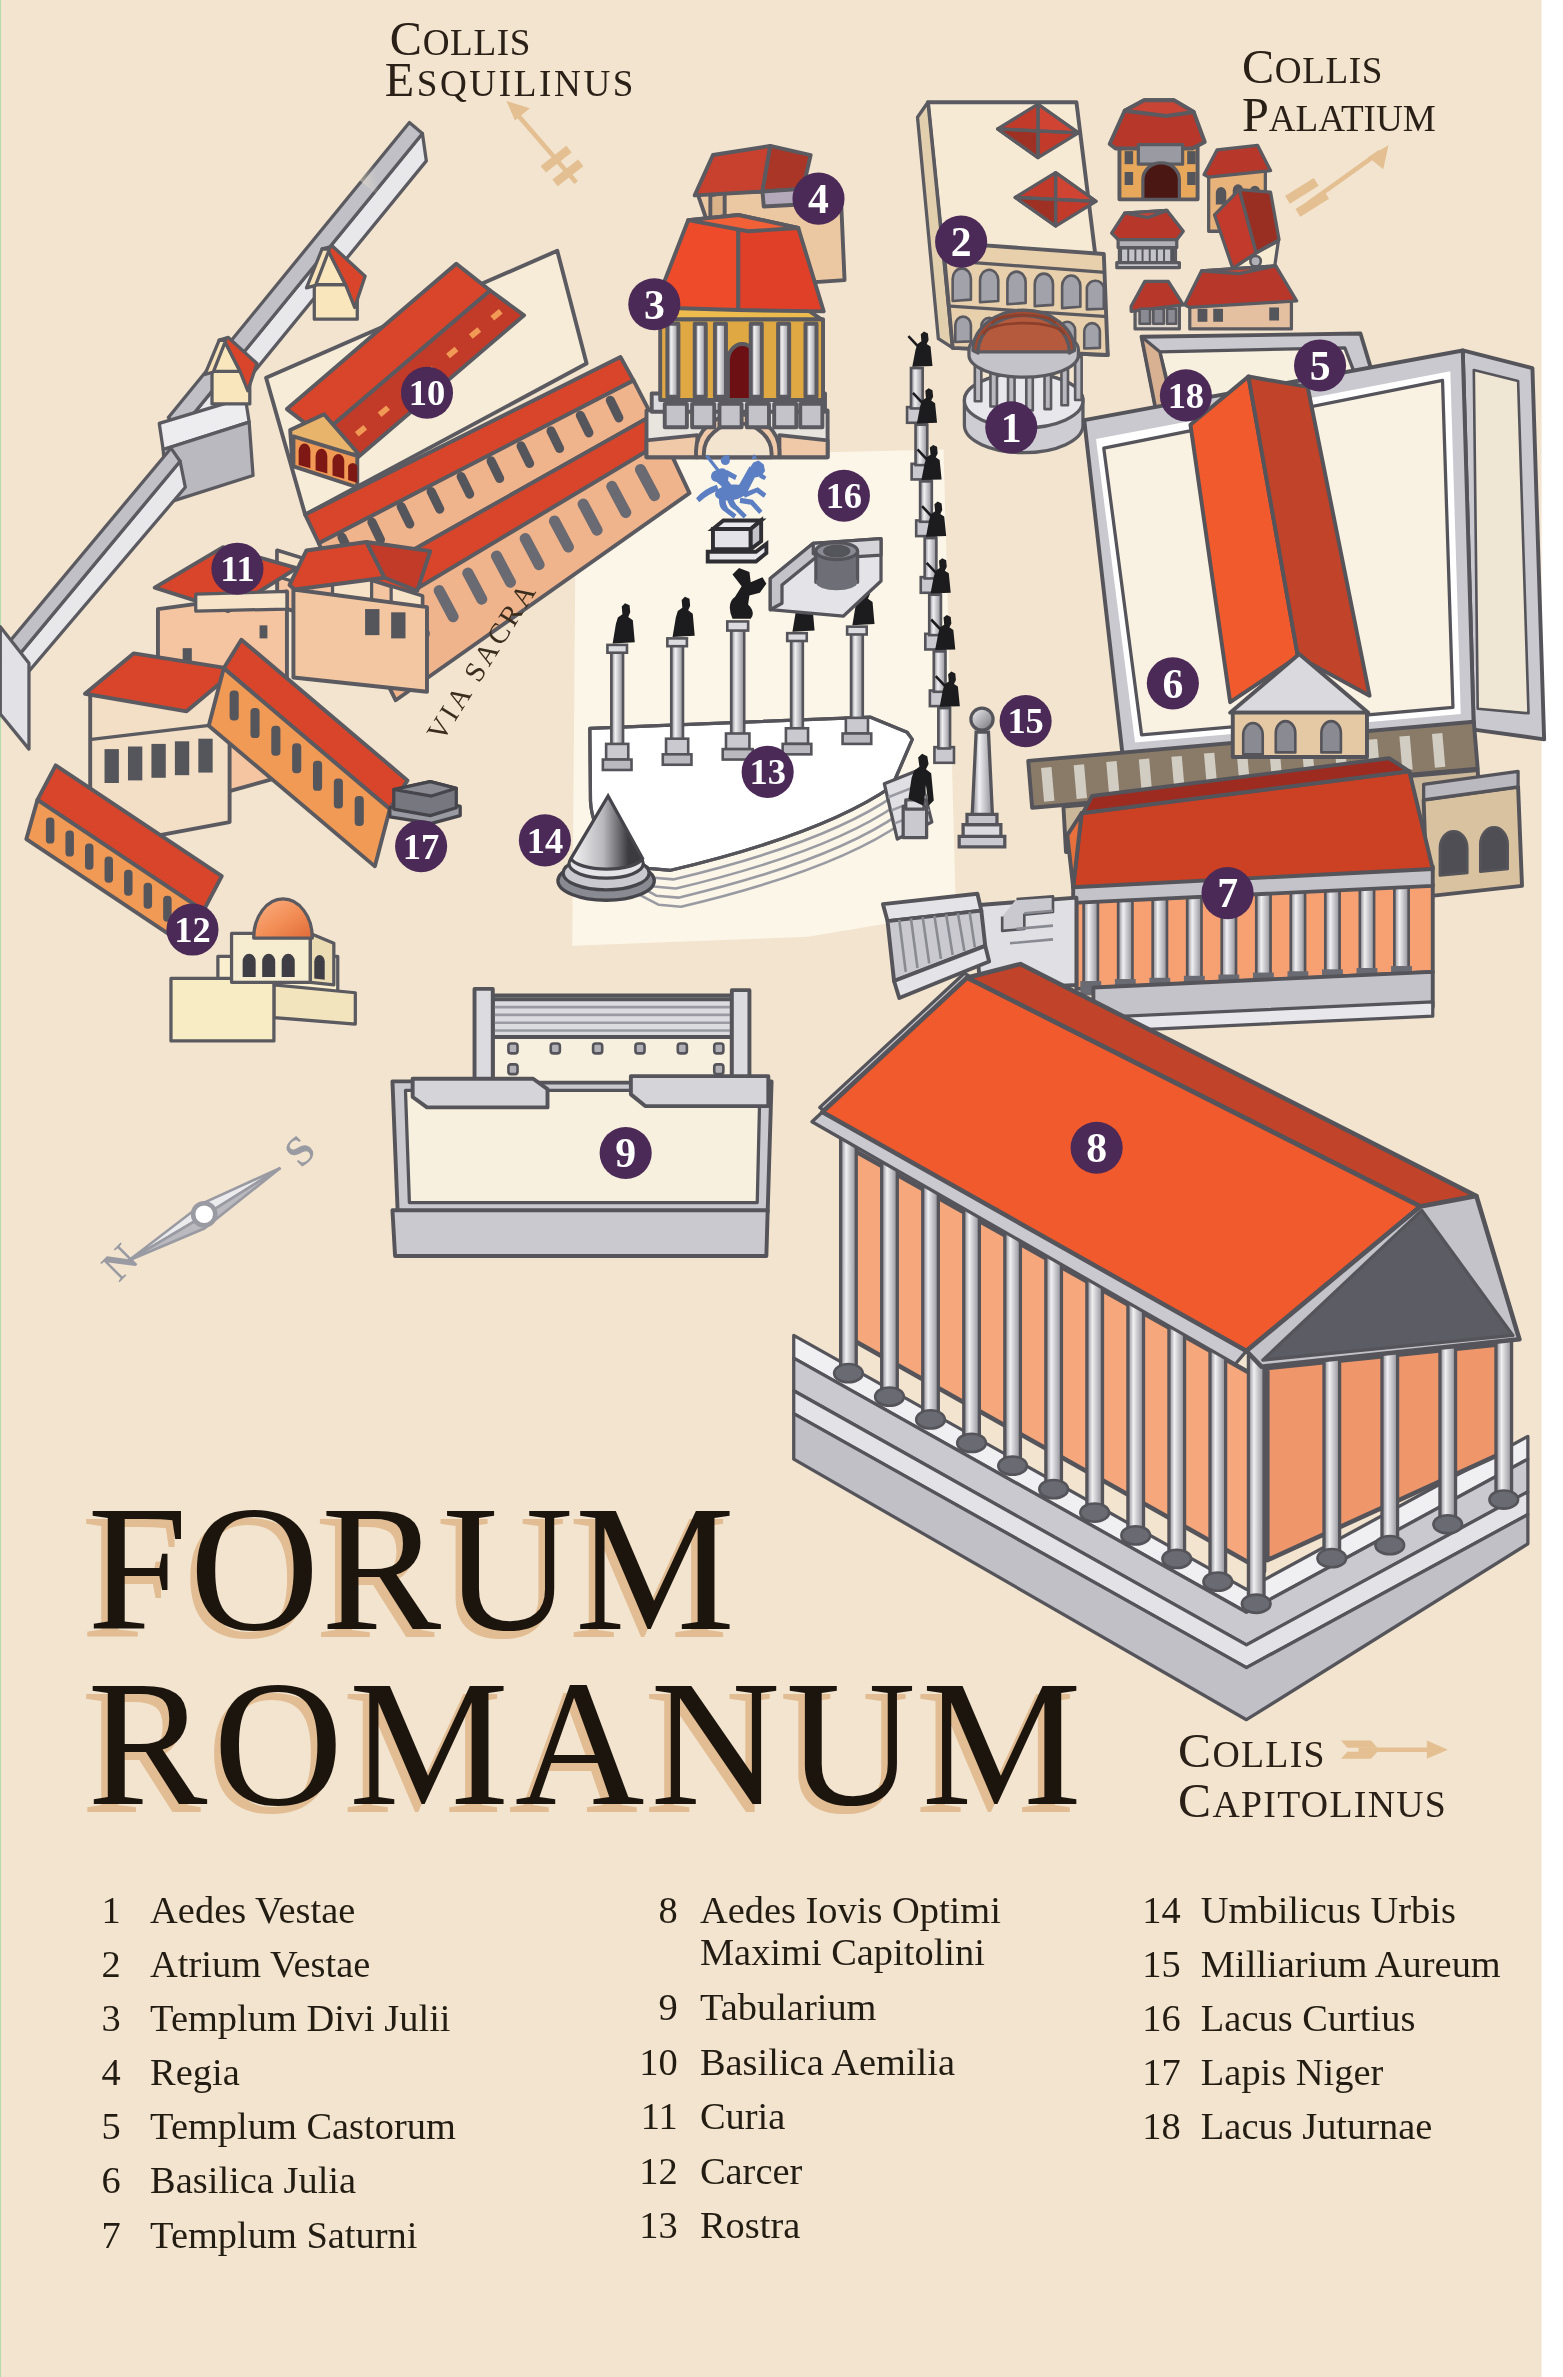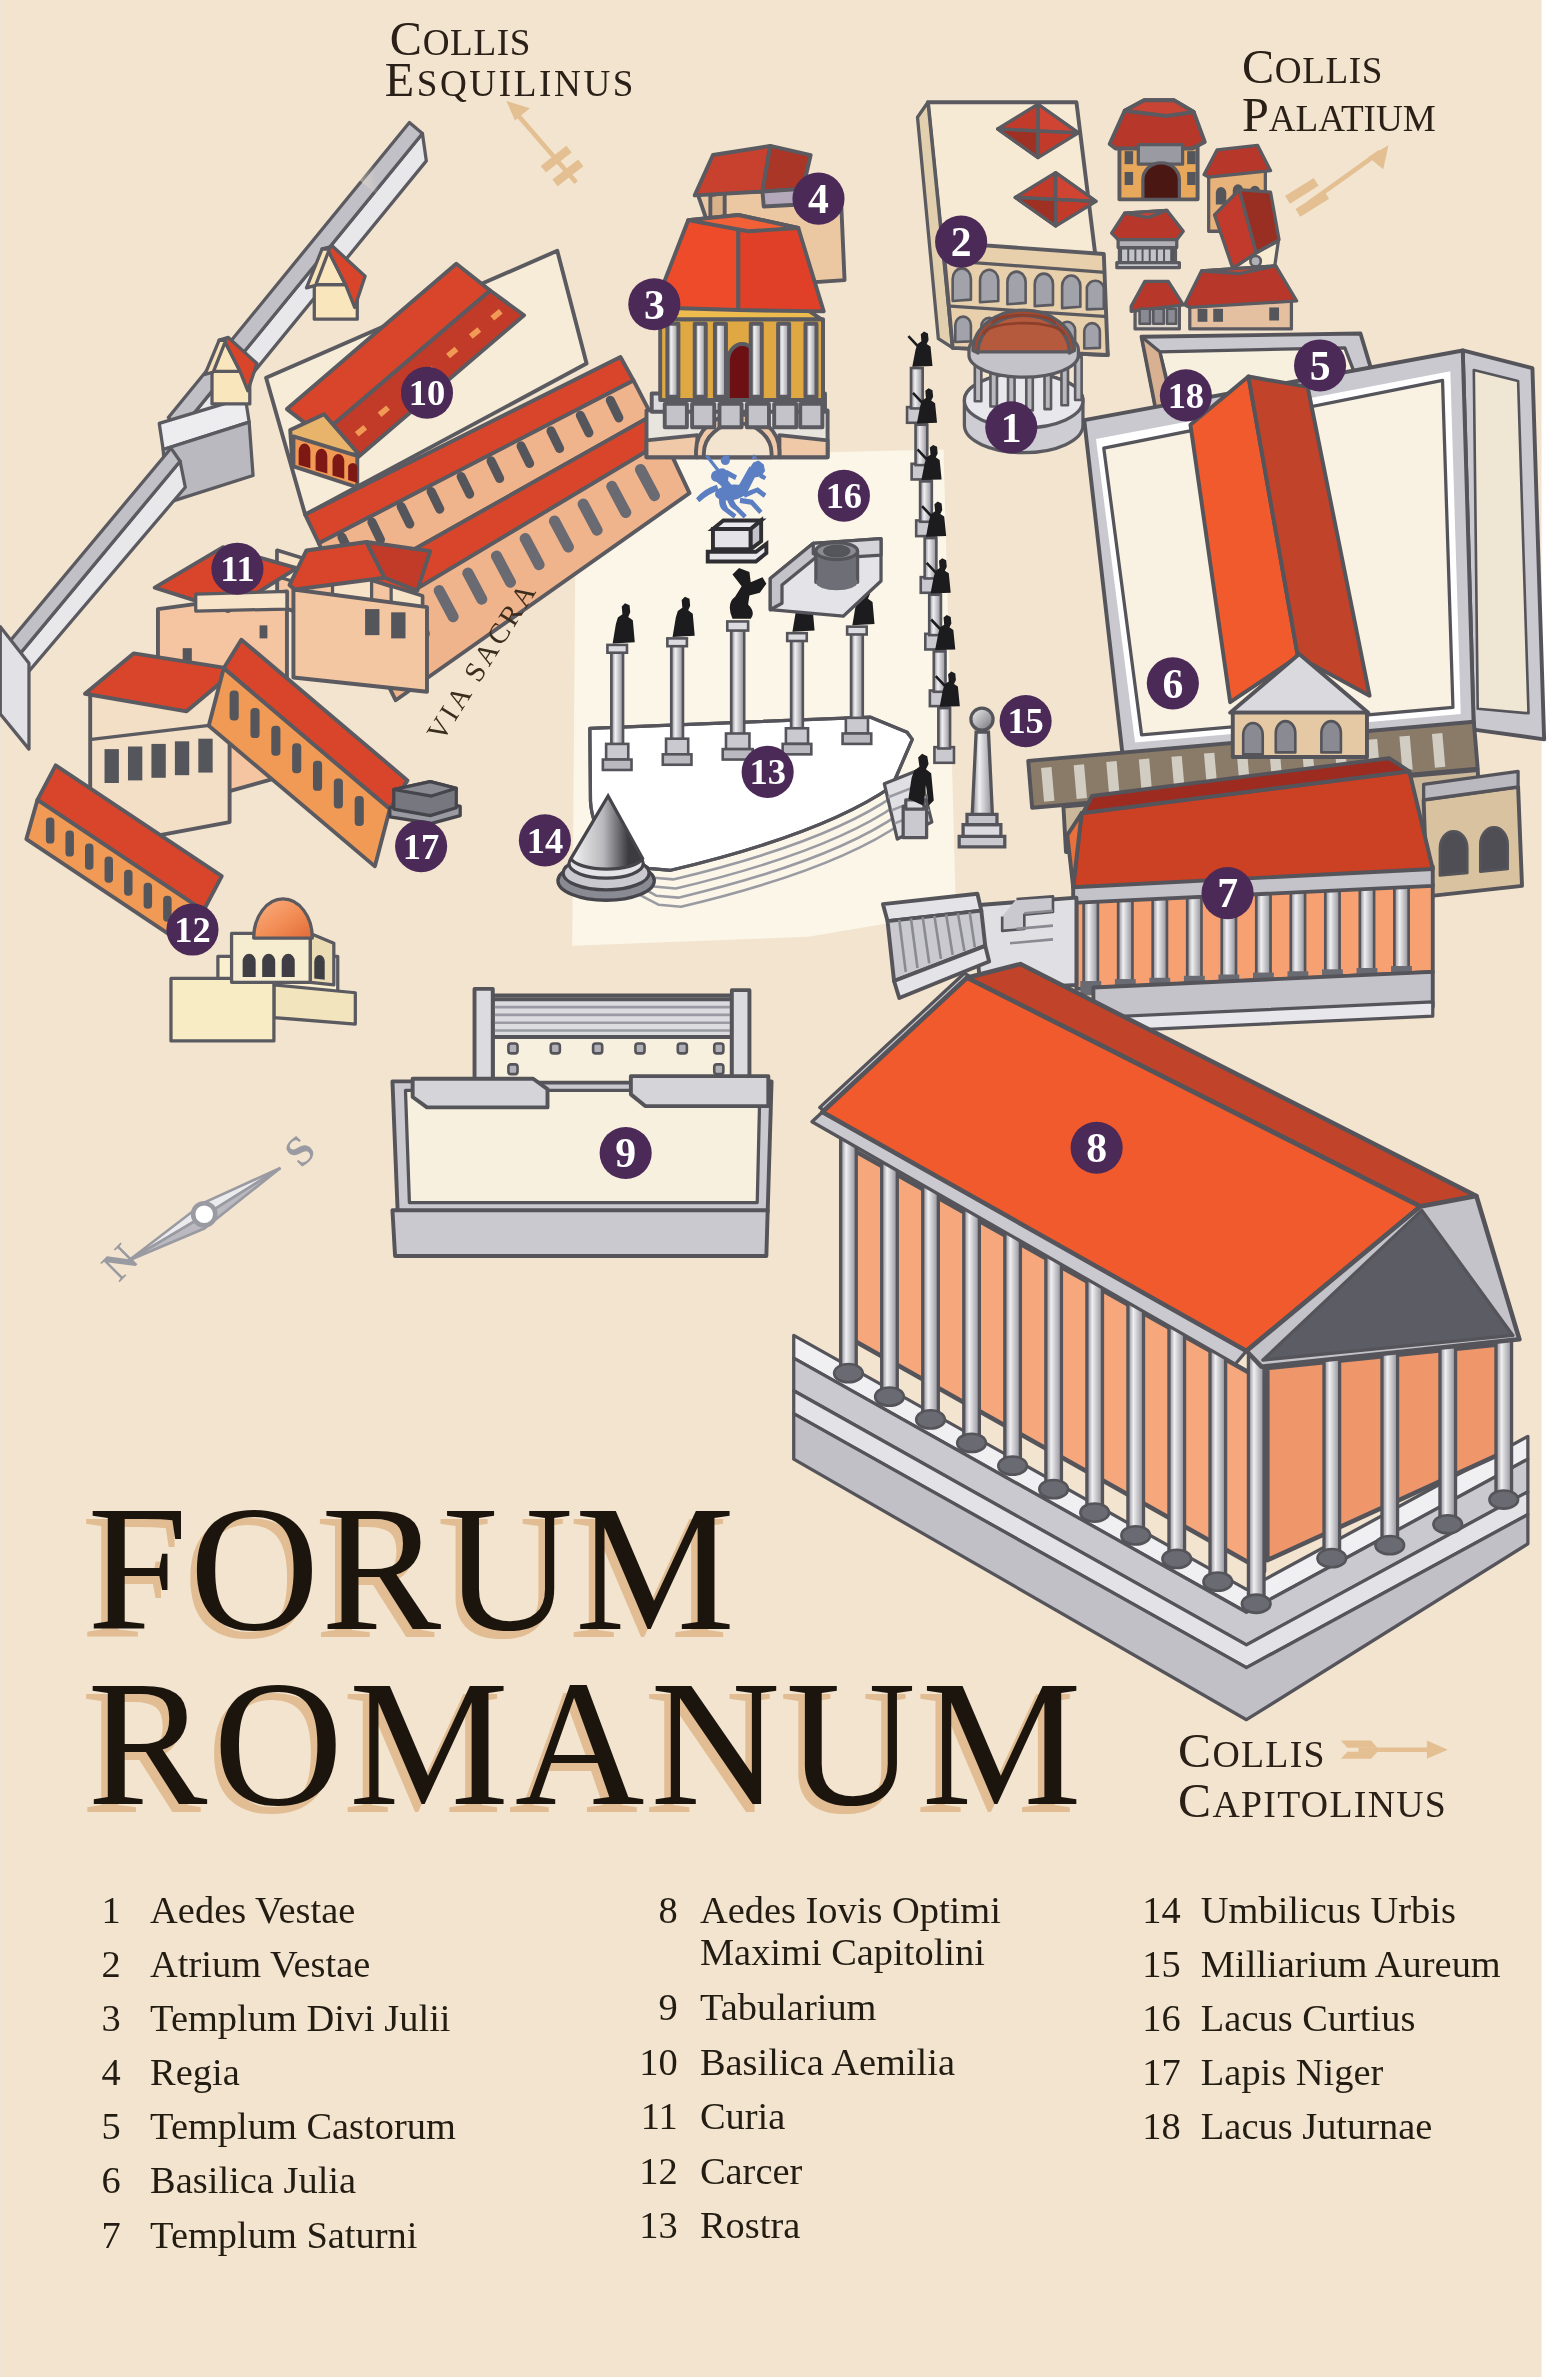--- a/index.html
+++ b/index.html
@@ -1,16 +1,16 @@
 <!DOCTYPE html>
 <html style="font-size:10.4px"><head>
 <meta charset="utf-8">
 <style>
 html,body{margin:0;padding:0;background:#fff;}
-#page{width:1564px;height:2377px;position:relative;overflow:hidden;background:#e5e5e5;font-family:"Liberation Serif",serif;}
+#page{width:1564px;height:2377px;position:relative;overflow:hidden;background:#22c55e;font-family:"Liberation Serif",serif;}
 svg{position:absolute;top:0;left:0;}
 </style>
 </head>
 <body>
 <div id="page">
 <svg width="1564" height="2377" viewBox="0 0 2400 3649">
 <defs>
 <linearGradient id="domeO" x1="0" y1="0" x2="1" y2="1">
 <stop offset="0" stop-color="#fcb184"></stop>
           <stop offset="0.55" stop-color="#f28d55"></stop>

